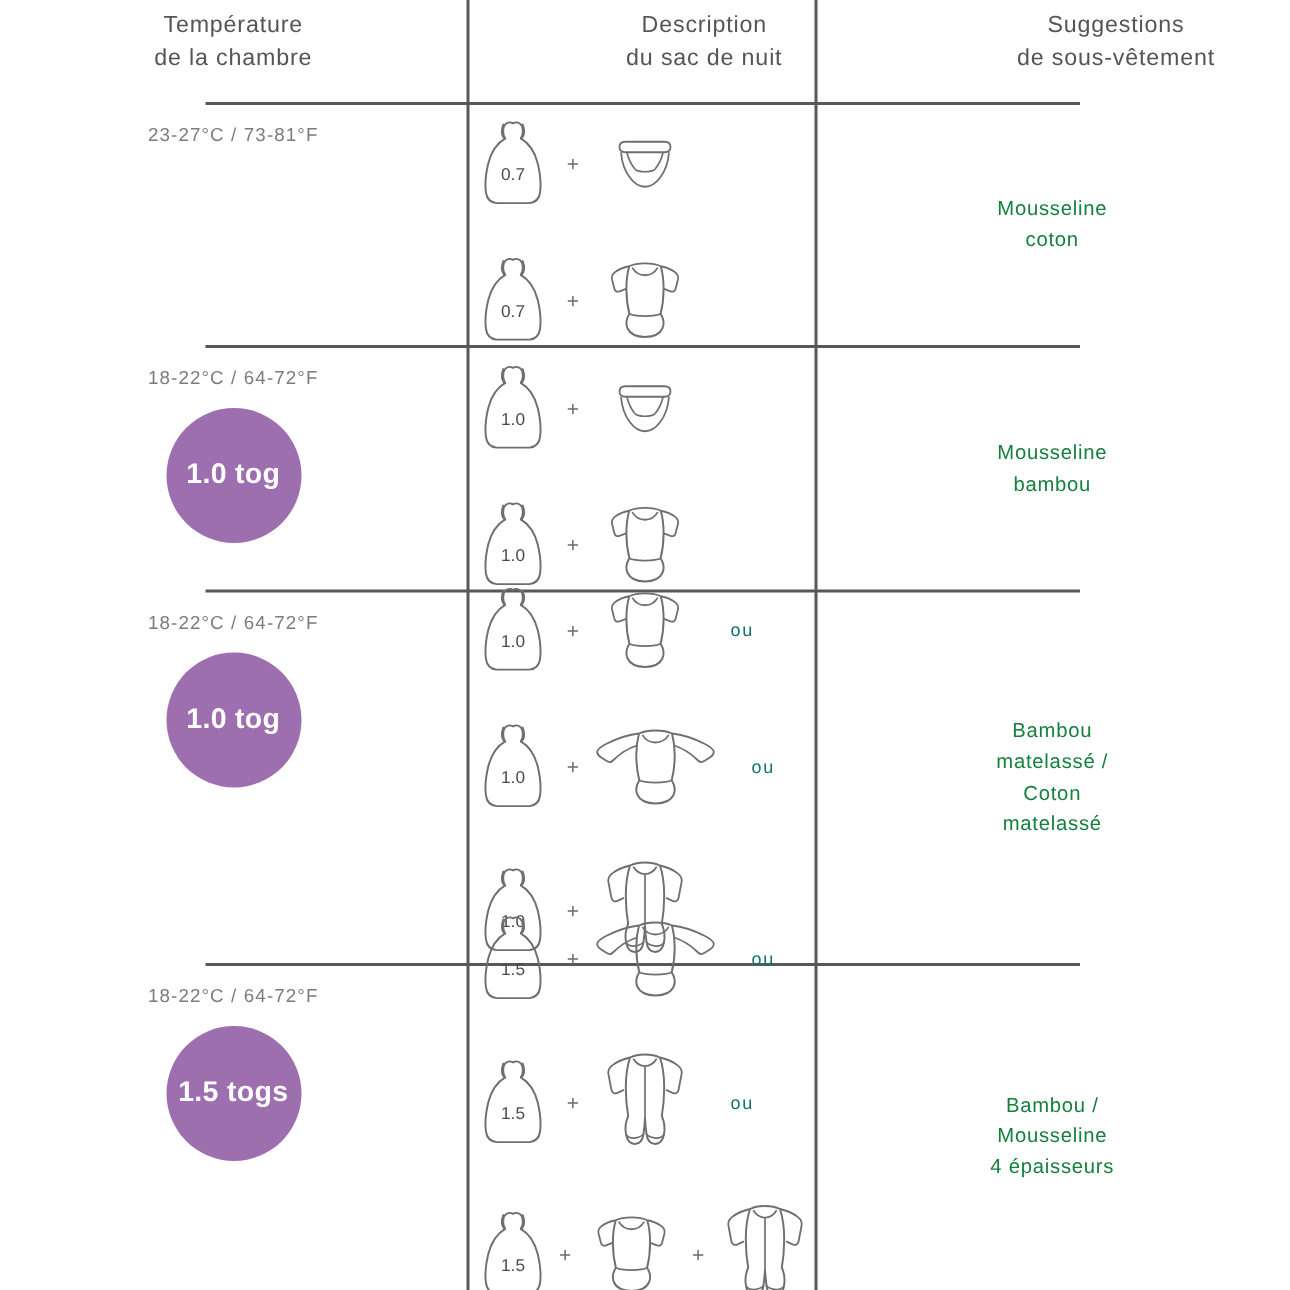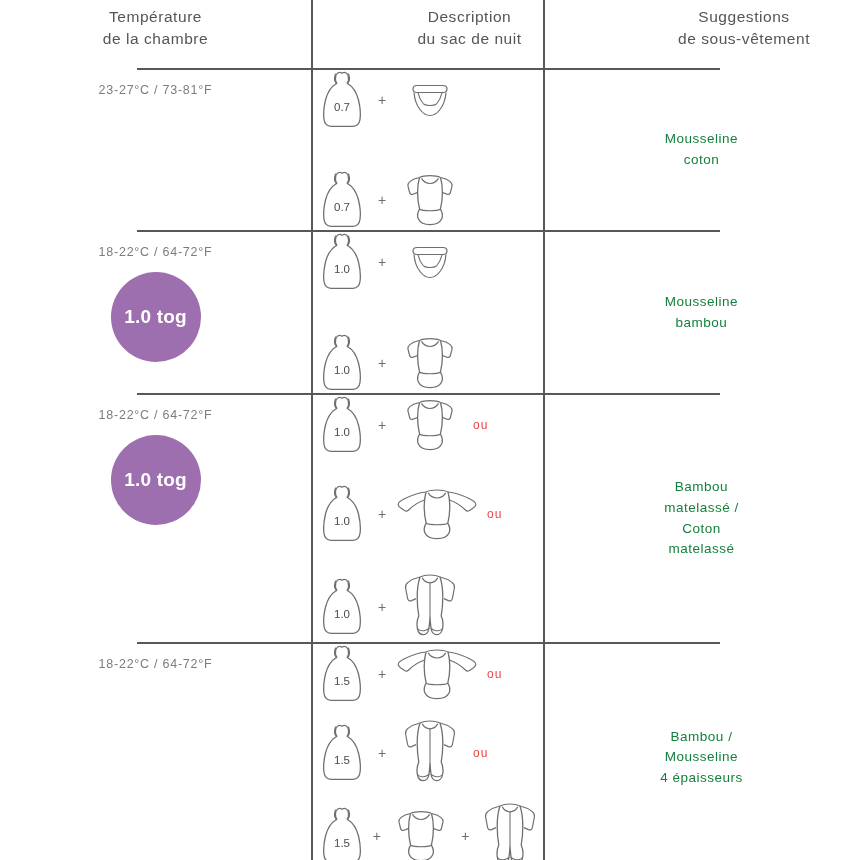--- a/index.html
+++ b/index.html
@@ -49,33 +49,33 @@
     margin-top:13px;
     border-radius:50%;
     display:flex;align-items:center;justify-content:center;
     color:#ffffff;font-weight:700;letter-spacing:.2px;
     width:90px;height:90px;font-size:19px;
   }
 
   
   .sugg-inner{
     display:flex;flex-direction:column;align-items:center;
-    justify-content:space-between;width:100%;height:100%;
+    justify-content:flex-end;width:100%;height:100%;gap:29px;
   }
   .combo{
     display:flex;align-items:center;justify-content:flex-start;
     width:232px;padding-left:8px;box-sizing:border-box;
   }
   .plus{
     font-size:14px;color:#6d6d6f;width:22px;text-align:center;
     flex:0 0 22px;
   }
   .ou{
-    font-size:12px;color:#ef4444;letter-spacing:1.1px;
-    margin-left:6px;flex:0 0 auto;
+    font-size:12px;color:#0f766e;letter-spacing:1.1px;
+    margin-left:20px;flex:0 0 auto;
   }
   .icon{flex:0 0 auto;display:block;}
   .slot-bag{width:52px;}
   .slot-item{width:74px;display:flex;justify-content:center;}
   .slot-item.wide{width:88px;}
 
   .bagnum{
     font-size:11.5px;fill:#4a4a4a;font-family:"Liberation Sans",sans-serif;
   }
 
@@ -432,20 +432,21 @@
               <span>matelassé</span>
             </div>
           </div>
     </div>
       </div>
       <div class="hline" style="top:630px"></div>
       <div class="row" style="top:631px;height:229px">
         <div class="cell temp" style="height:229px">
       <div class="temp-inner">
         <div class="temp-range">18-22°C / 64-72°F</div>
+        <div class="tog-circle" style="background:#9E6FAF">1.5 togs</div>
       </div>
     </div>
         <div class="cell sugg" style="height:229px">
       <div class="sugg-inner">
             <div class="combo">
               <div class="slot-bag">
                 <svg class="icon" width="46" height="62" viewBox="0 0 46 62">
     <path d="M16.5 5 C15 9 15.5 12.5 17.5 14.5 M29.5 5 C31 9 30.5 12.5 28.5 14.5" fill="none" stroke="#6f6f71" stroke-width="1.2" stroke-linecap="round"></path>
     <path d="M17 6 C18.5 3.5 21 3 23 4.2 C25 3 27.5 3.5 29 6
              C30 9.5 29.6 12.2 28.2 14.2

